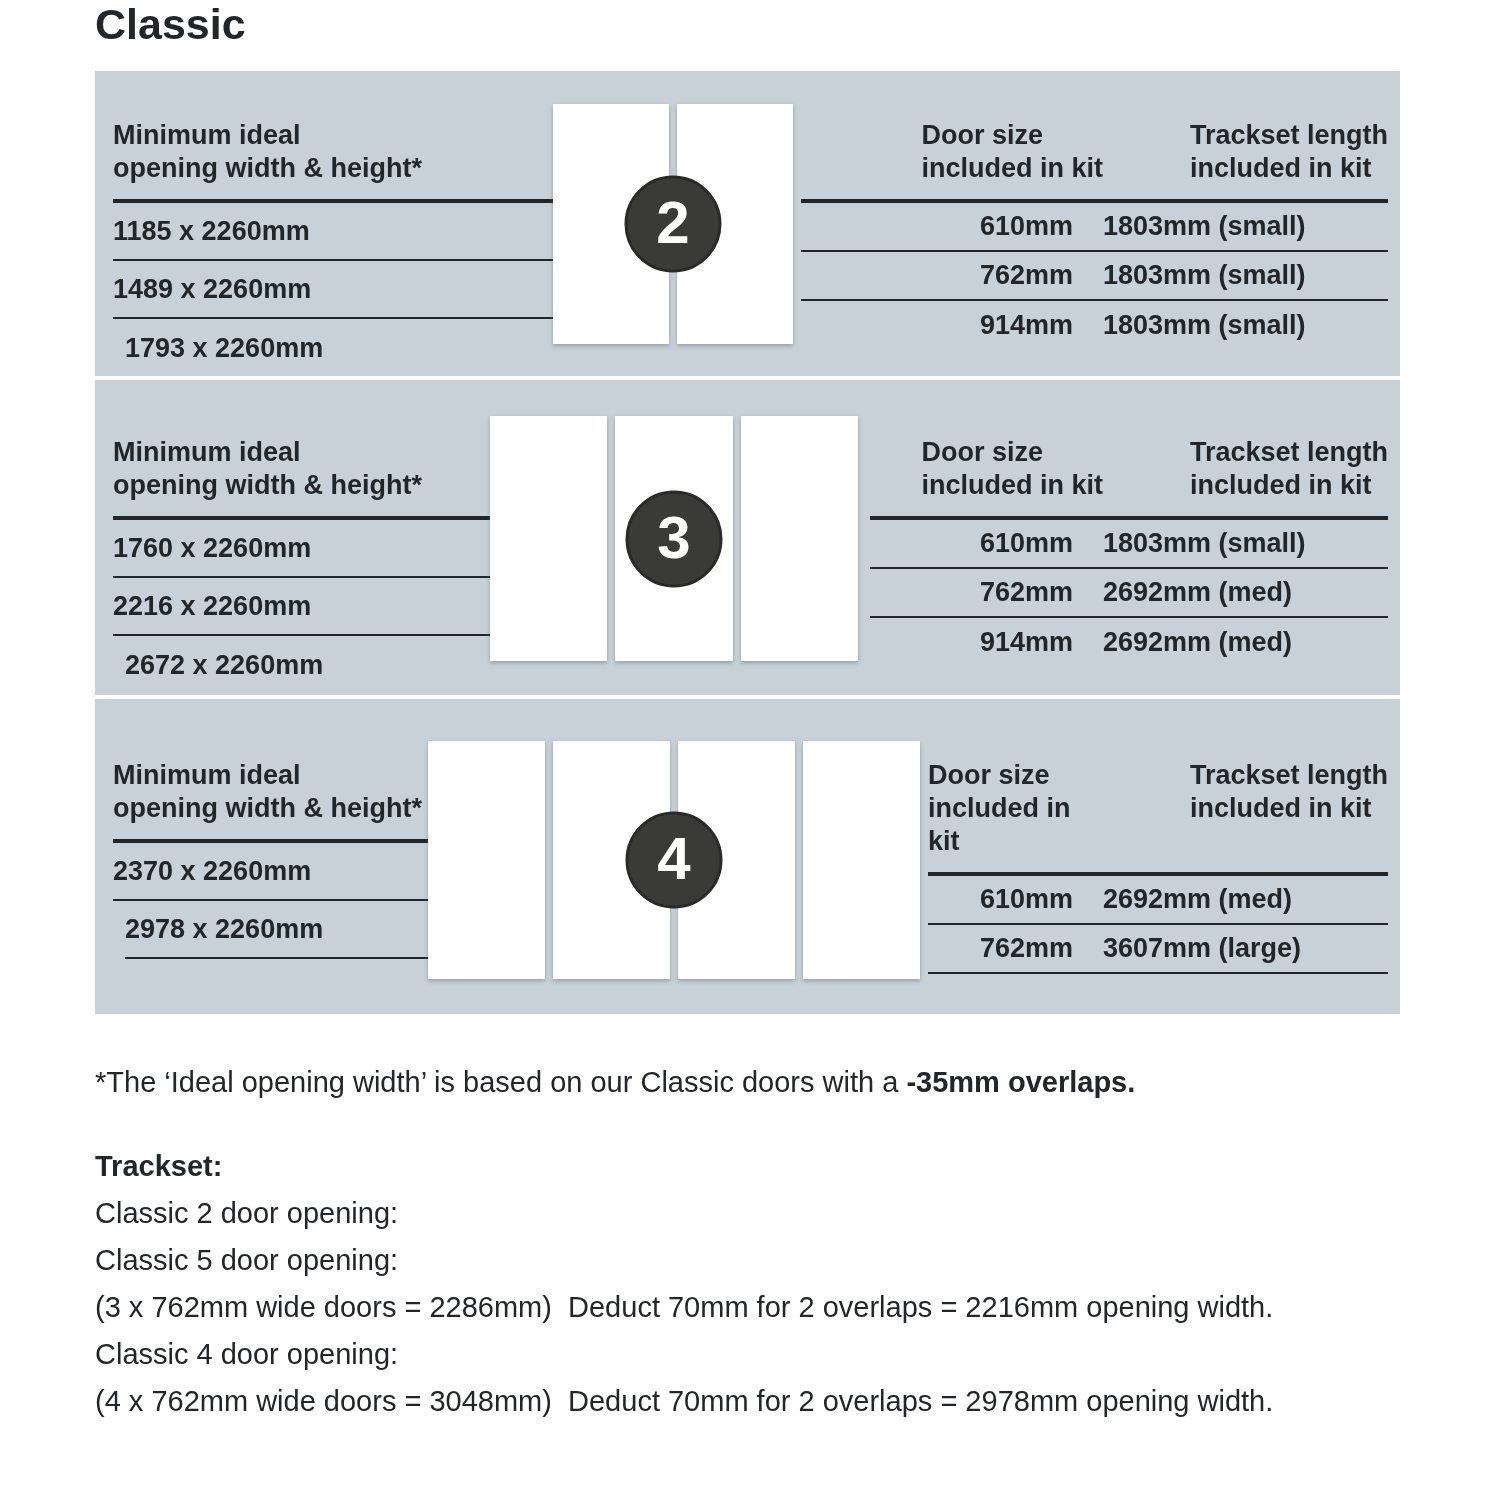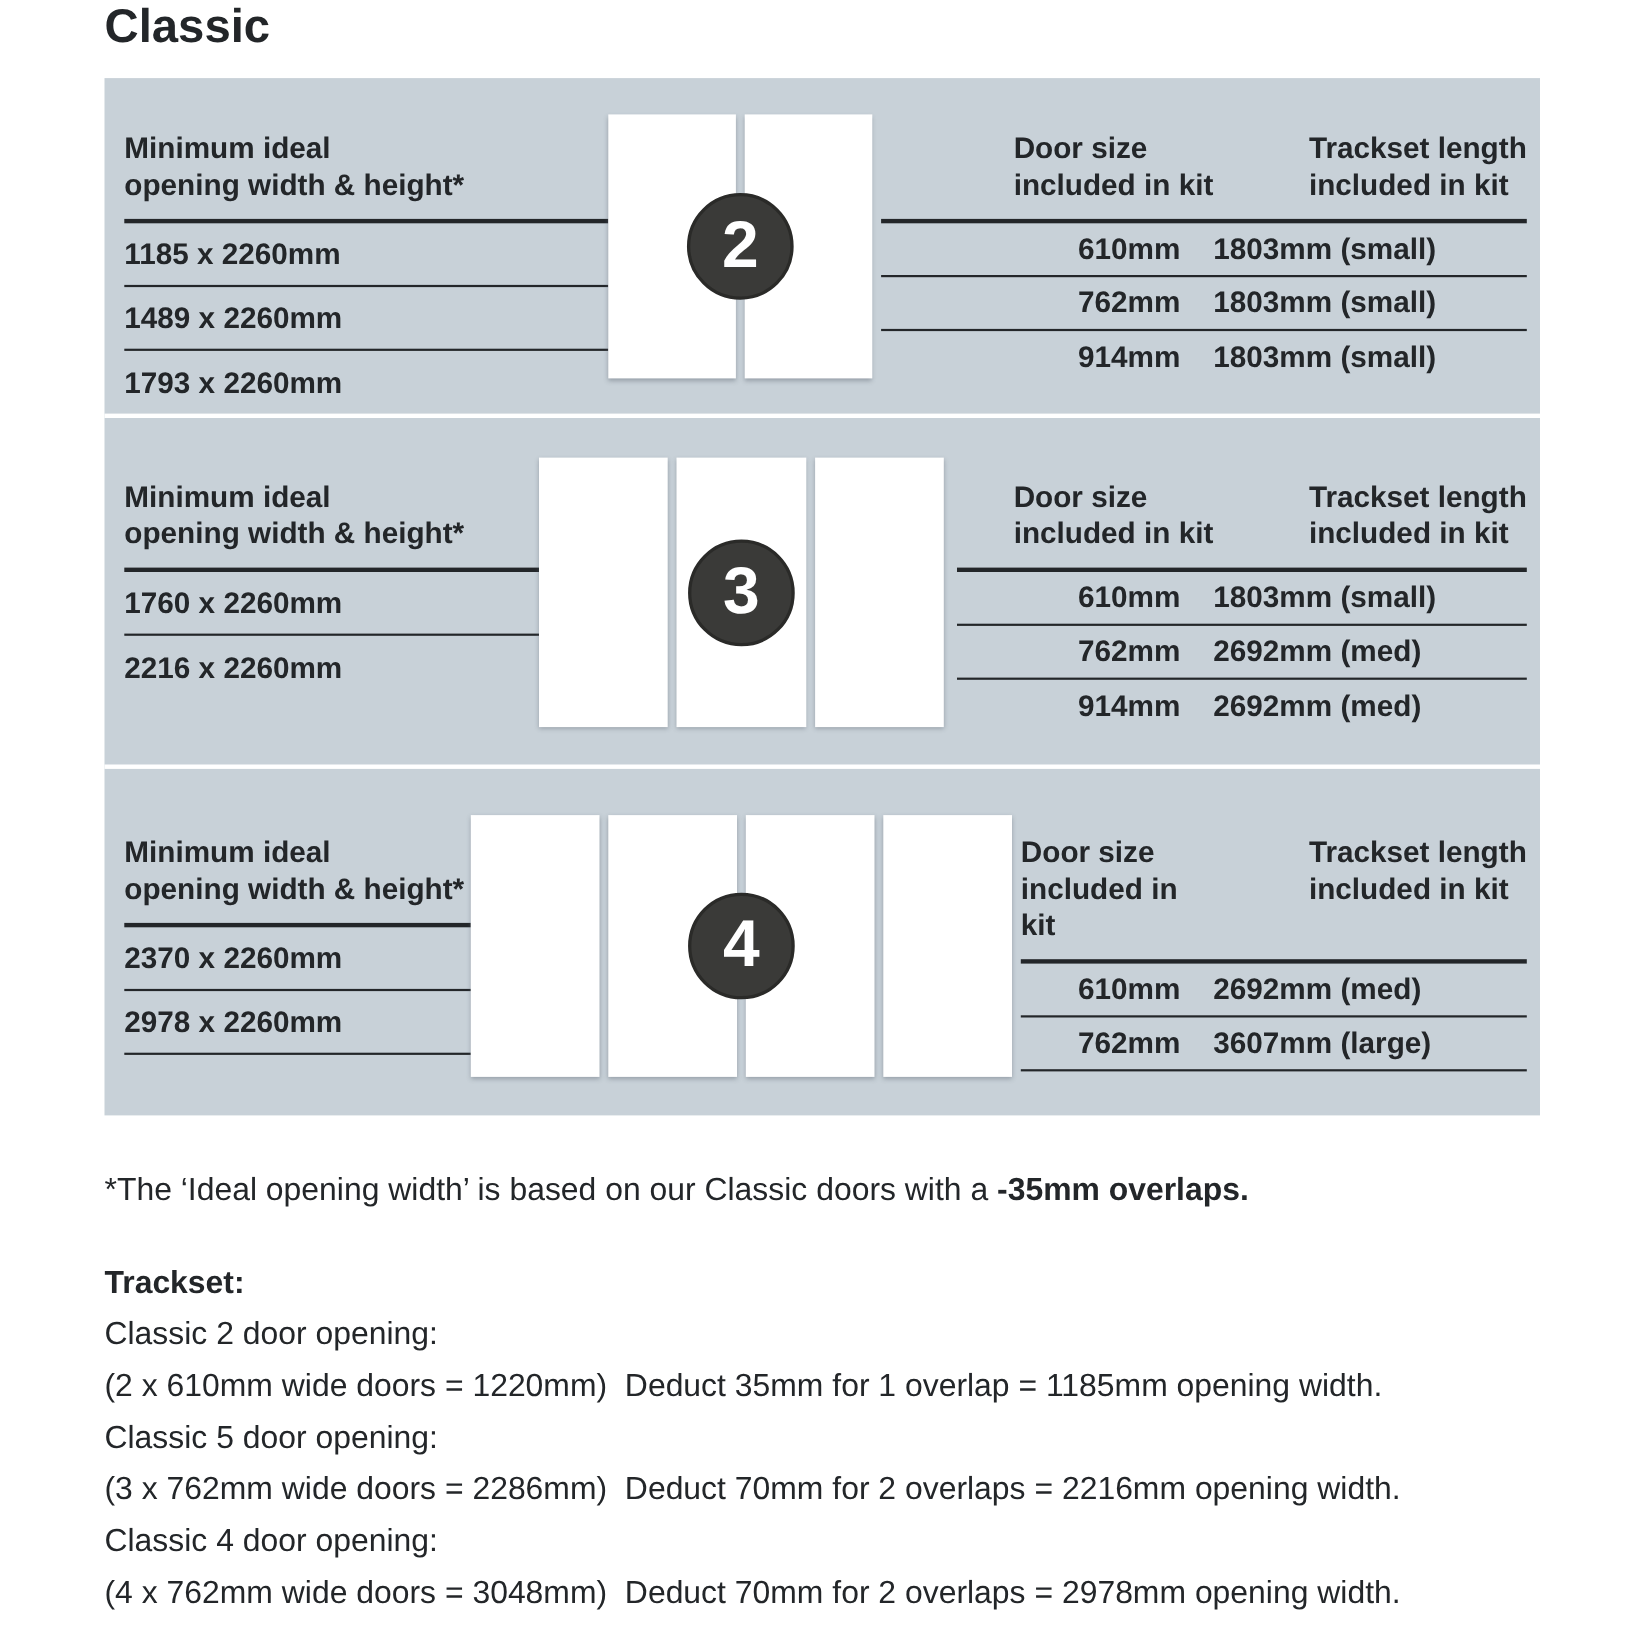--- a/index.html
+++ b/index.html
@@ -23,21 +23,21 @@
 
   
   .thead{
     font-size:27px;font-weight:bold;line-height:33px;white-space:pre-line;
     padding-bottom:14px;border-bottom:4px solid var(--ink);
   }
   .lrow{
     font-size:27px;font-weight:bold;height:58px;display:flex;align-items:center;
     border-bottom:2px solid var(--ink);
   }
-  .ltable .lrow:last-child{border-bottom:none;}
+  .ltable .lrow:last-child{border-bottom:none;margin-left:12px;}
   .rule-all .ltable .lrow:last-child{border-bottom:2px solid var(--ink);}
 
   
   .rrow{display:grid;grid-template-columns:1fr 285px;}
   .rhead{border-bottom:4px solid var(--ink);}
   .rhead .cell{text-align:right;font-size:27px;font-weight:bold;line-height:33px;padding-bottom:14px;}
   .hblock{display:inline-block;text-align:left;white-space:pre-line;}
   .rrow.vals{height:49px;align-items:center;font-size:27px;font-weight:bold;border-bottom:2px solid var(--ink);}
   .rtable .rrow.vals:last-child{border-bottom:none;}
   .rule-all .rtable .rrow.vals:last-child{border-bottom:2px solid var(--ink);}
@@ -108,20 +108,21 @@
           </div>
           <div class="badge">2</div>
         </div>
       </div>
       <div class="section sec1">
         <div class="ltable">
           <div class="thead">Minimum ideal
 opening width &amp; height*</div>
           <div class="lrow">1760 x 2260mm</div>
           <div class="lrow">2216 x 2260mm</div>
+          <div class="lrow">2672 x 2260mm</div>
         </div>
         <div class="spacer"></div>
         <div class="rtable">
           <div class="rrow rhead">
             <div class="cell"><span class="hblock">Door size
 included in kit</span></div>
             <div class="cell"><span class="hblock">Trackset length
 included in kit</span></div>
           </div>
           <div class="rrow vals">
@@ -180,19 +181,18 @@
           <div class="badge">4</div>
         </div>
       </div>
     </div>
 
   <p class="footnote"><span>*The ‘Ideal opening width’ is based on our Classic doors with a </span><b>-35mm overlaps.</b></p>
 
   <div class="examples-title">Trackset:</div>
   <div class="examples">
       <div class="ex-heading">Classic 2 door opening:</div>
-      <div class="ex-calc">(2 x 610mm wide doors = 1220mm)  Deduct 35mm for 1 overlap = 1185mm opening width.</div>
       <div class="ex-heading">Classic 5 door opening:</div>
       <div class="ex-calc">(3 x 762mm wide doors = 2286mm)  Deduct 70mm for 2 overlaps = 2216mm opening width.</div>
       <div class="ex-heading">Classic 4 door opening:</div>
       <div class="ex-calc">(4 x 762mm wide doors = 3048mm)  Deduct 70mm for 2 overlaps = 2978mm opening width.</div>
     </div>
 </div>
 
 </body></html>

